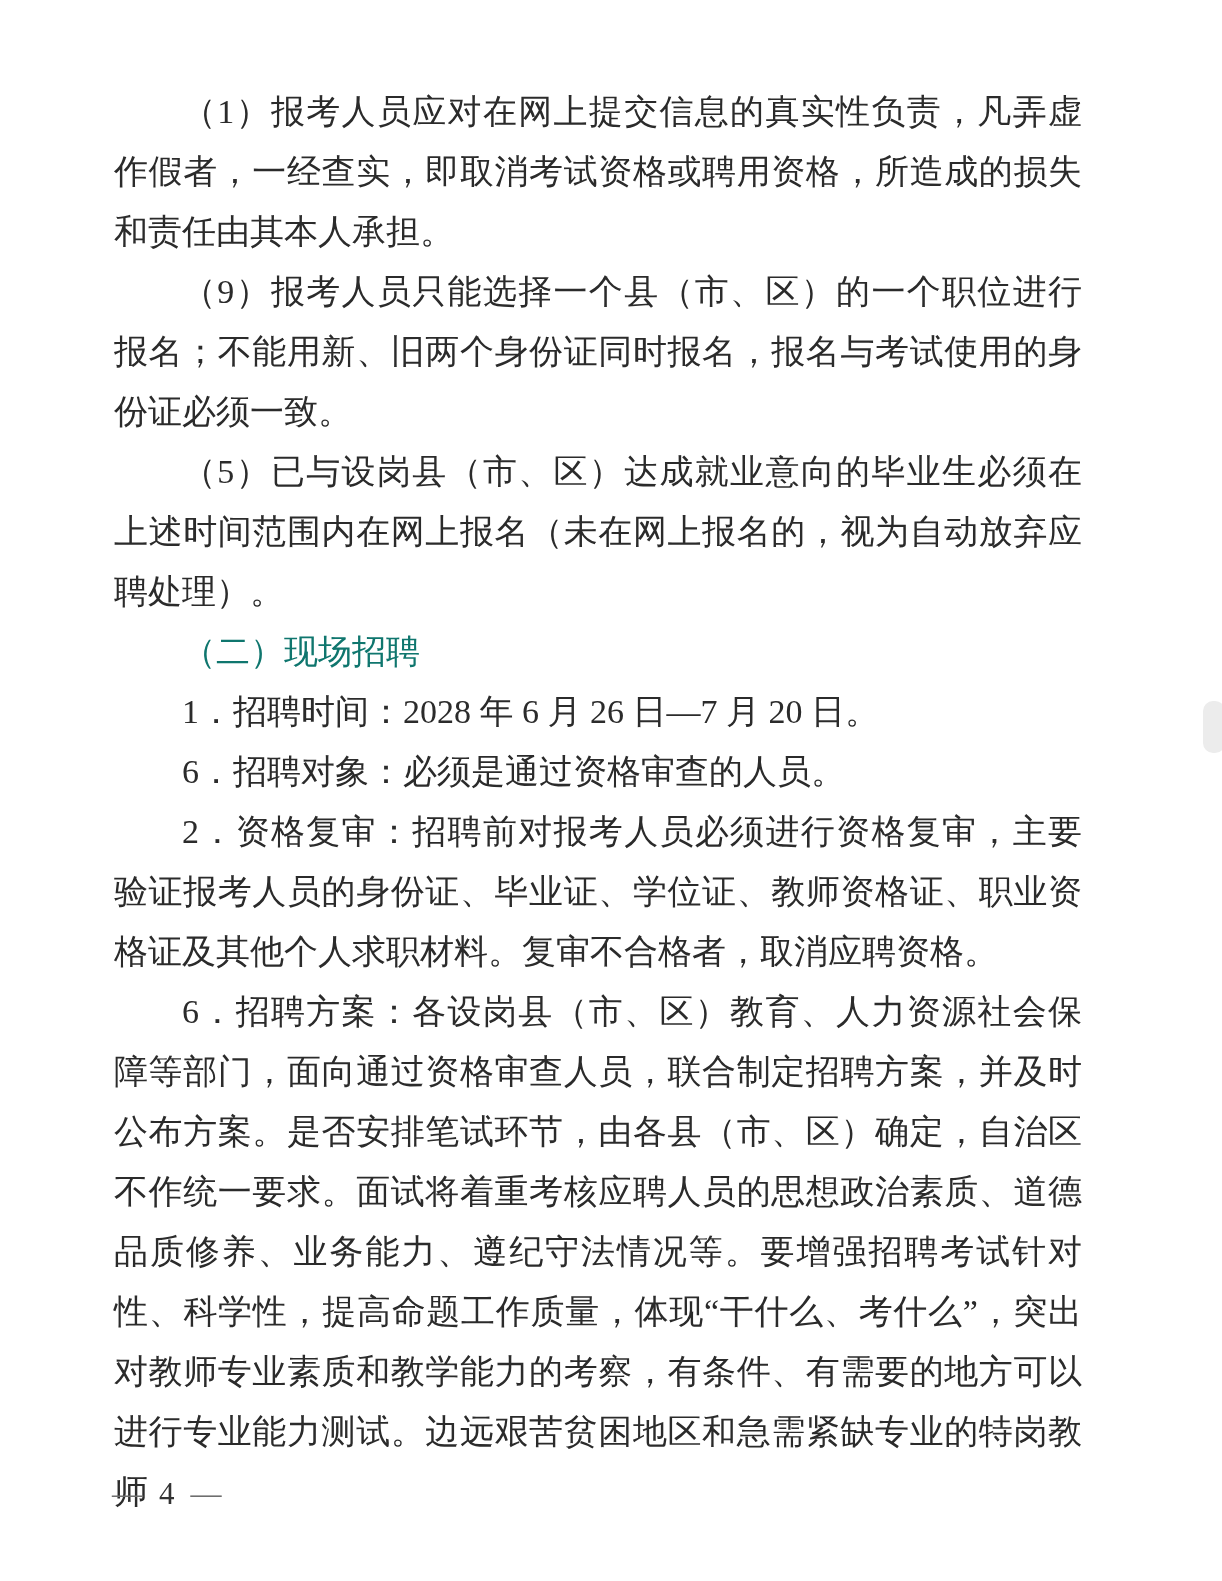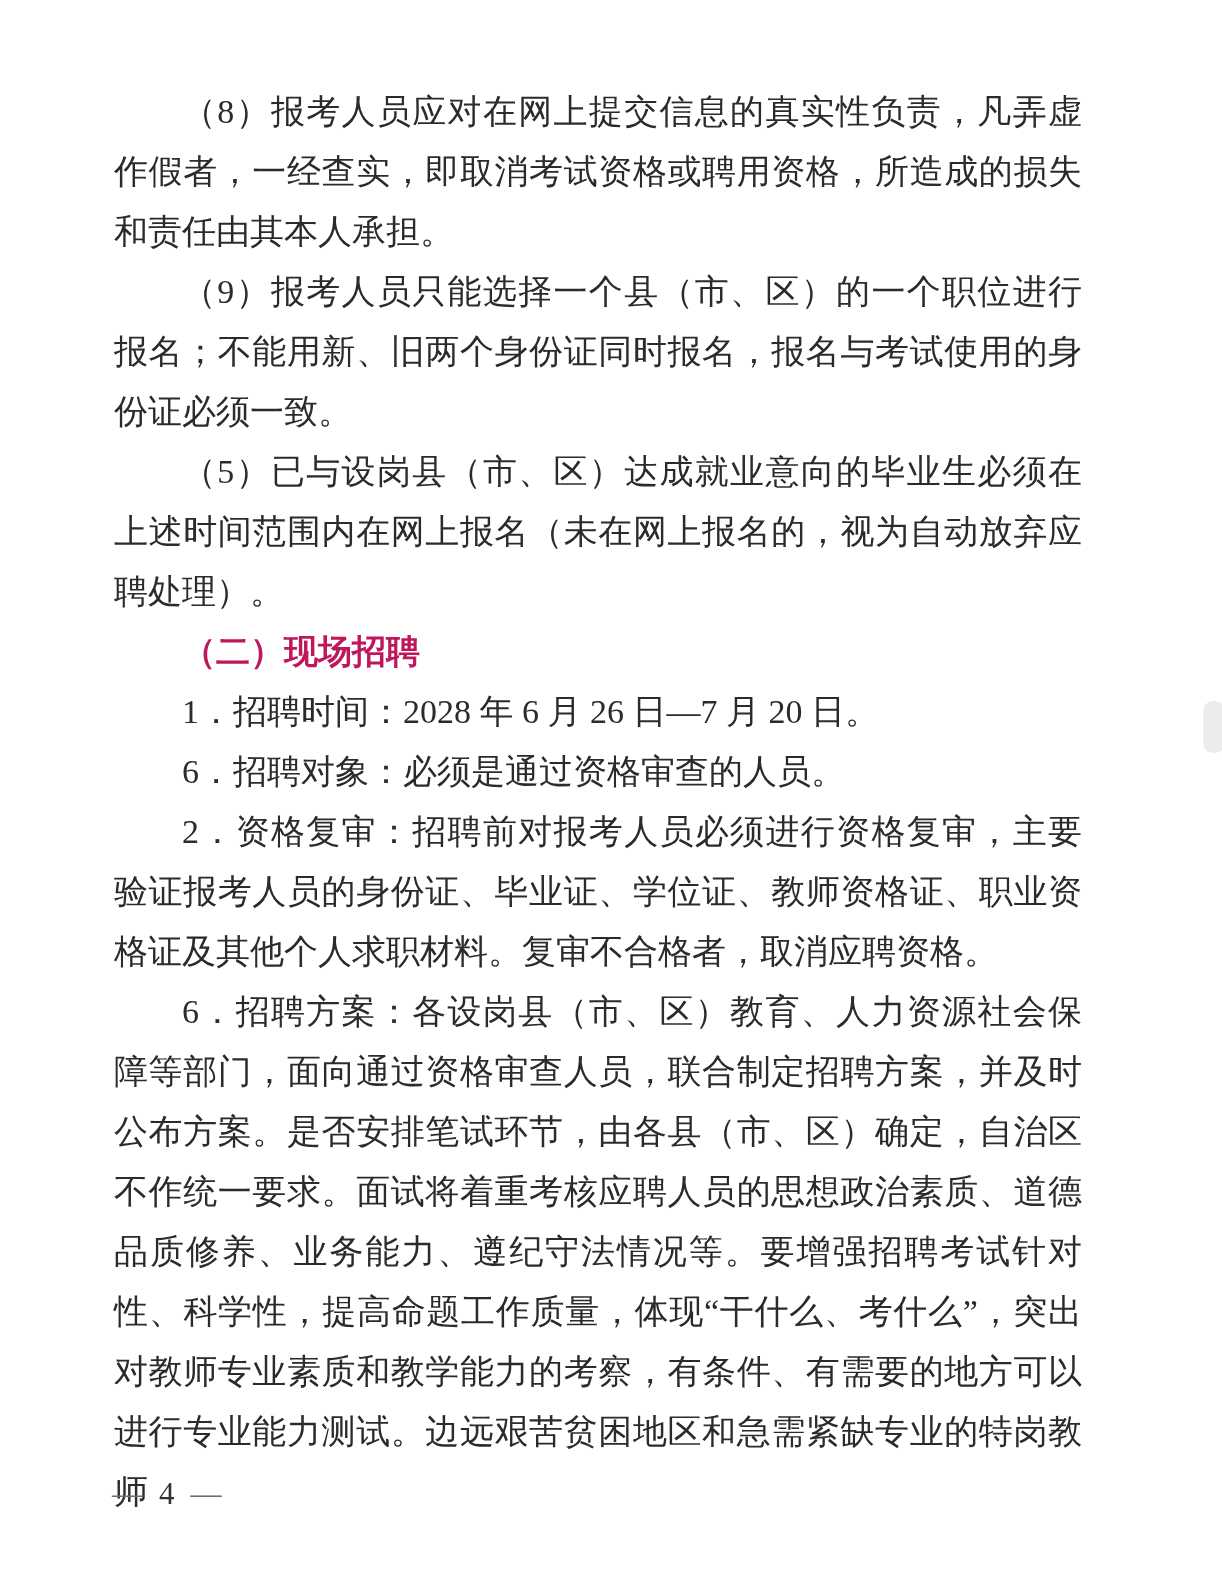--- a/index.html
+++ b/index.html
@@ -29,22 +29,22 @@
     font-size: 34px;
     line-height: 60px;
     letter-spacing: 0;
     text-align: justify;
     text-justify: inter-character;
     text-indent: 2em;
     word-break: break-all;
     color: #2b2b2b;
   }
   .heading {
-    font-weight: bold;
-    color: #be185d;
+    font-weight: normal;
+    color: #0f766e;
   }
   .footer {
     position: absolute;
     left: 112px;
     top: 1474px;
     font-size: 31px;
     line-height: 40px;
     color: #333333;
     font-family: "Liberation Serif", "DejaVu Serif", serif;
   }
@@ -64,21 +64,21 @@
     background: #ececec;
     border-radius: 10px;
   }
 </style>
 </head>
 <body>
 
 <div class="page">
 
   <div class="content">
-    <p class="para">（8）报考人员应对在网上提交信息的真实性负责，凡弄虚作假者，一经查实，即取消考试资格或聘用资格，所造成的损失和责任由其本人承担。</p>
+    <p class="para">（1）报考人员应对在网上提交信息的真实性负责，凡弄虚作假者，一经查实，即取消考试资格或聘用资格，所造成的损失和责任由其本人承担。</p>
     <p class="para">（9）报考人员只能选择一个县（市、区）的一个职位进行报名；不能用新、旧两个身份证同时报名，报名与考试使用的身份证必须一致。</p>
     <p class="para">（5）已与设岗县（市、区）达成就业意向的毕业生必须在上述时间范围内在网上报名（未在网上报名的，视为自动放弃应聘处理）。</p>
     <p class="para heading">（二）现场招聘</p>
     <p class="para">1．招聘时间：2028 年 6 月 26 日—7 月 20 日。</p>
     <p class="para">6．招聘对象：必须是通过资格审查的人员。</p>
     <p class="para">2．资格复审：招聘前对报考人员必须进行资格复审，主要验证报考人员的身份证、毕业证、学位证、教师资格证、职业资格证及其他个人求职材料。复审不合格者，取消应聘资格。</p>
     <p class="para">6．招聘方案：各设岗县（市、区）教育、人力资源社会保障等部门，面向通过资格审查人员，联合制定招聘方案，并及时公布方案。是否安排笔试环节，由各县（市、区）确定，自治区不作统一要求。面试将着重考核应聘人员的思想政治素质、道德品质修养、业务能力、遵纪守法情况等。要增强招聘考试针对性、科学性，提高命题工作质量，体现“干什么、考什么”，突出对教师专业素质和教学能力的考察，有条件、有需要的地方可以进行专业能力测试。边远艰苦贫困地区和急需紧缺专业的特岗教师</p>
   </div>
 
   <div class="footer">

